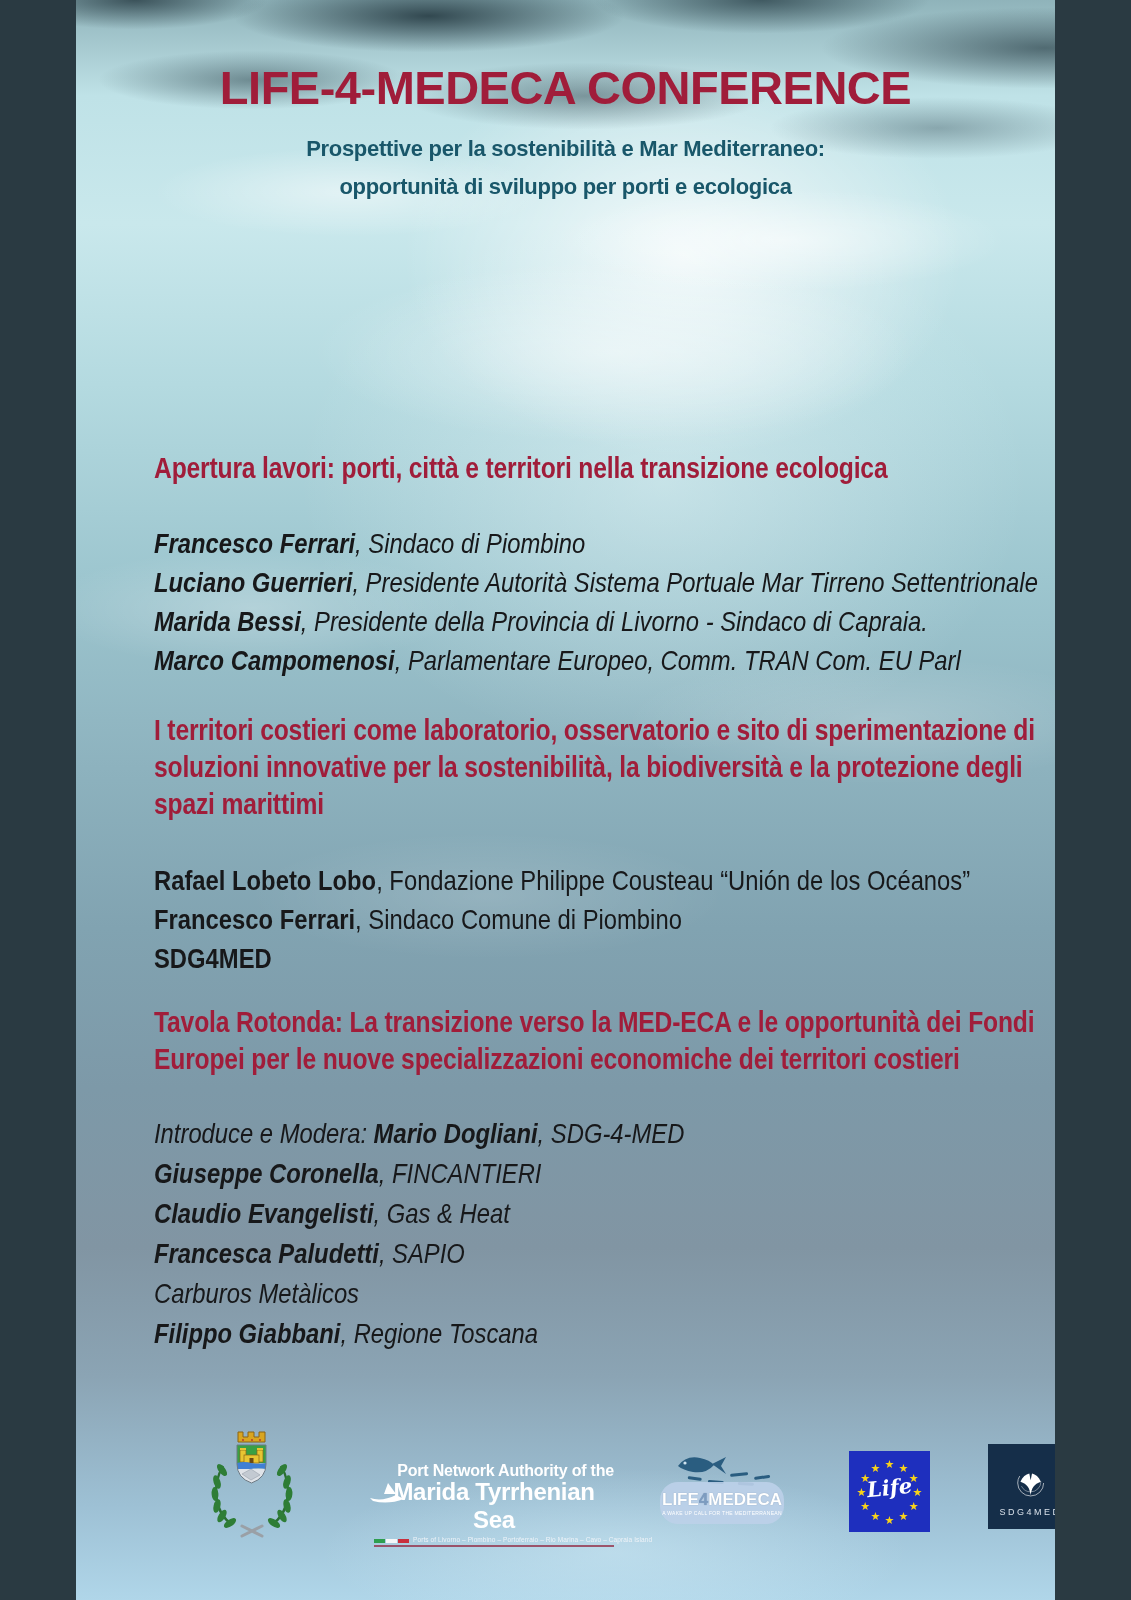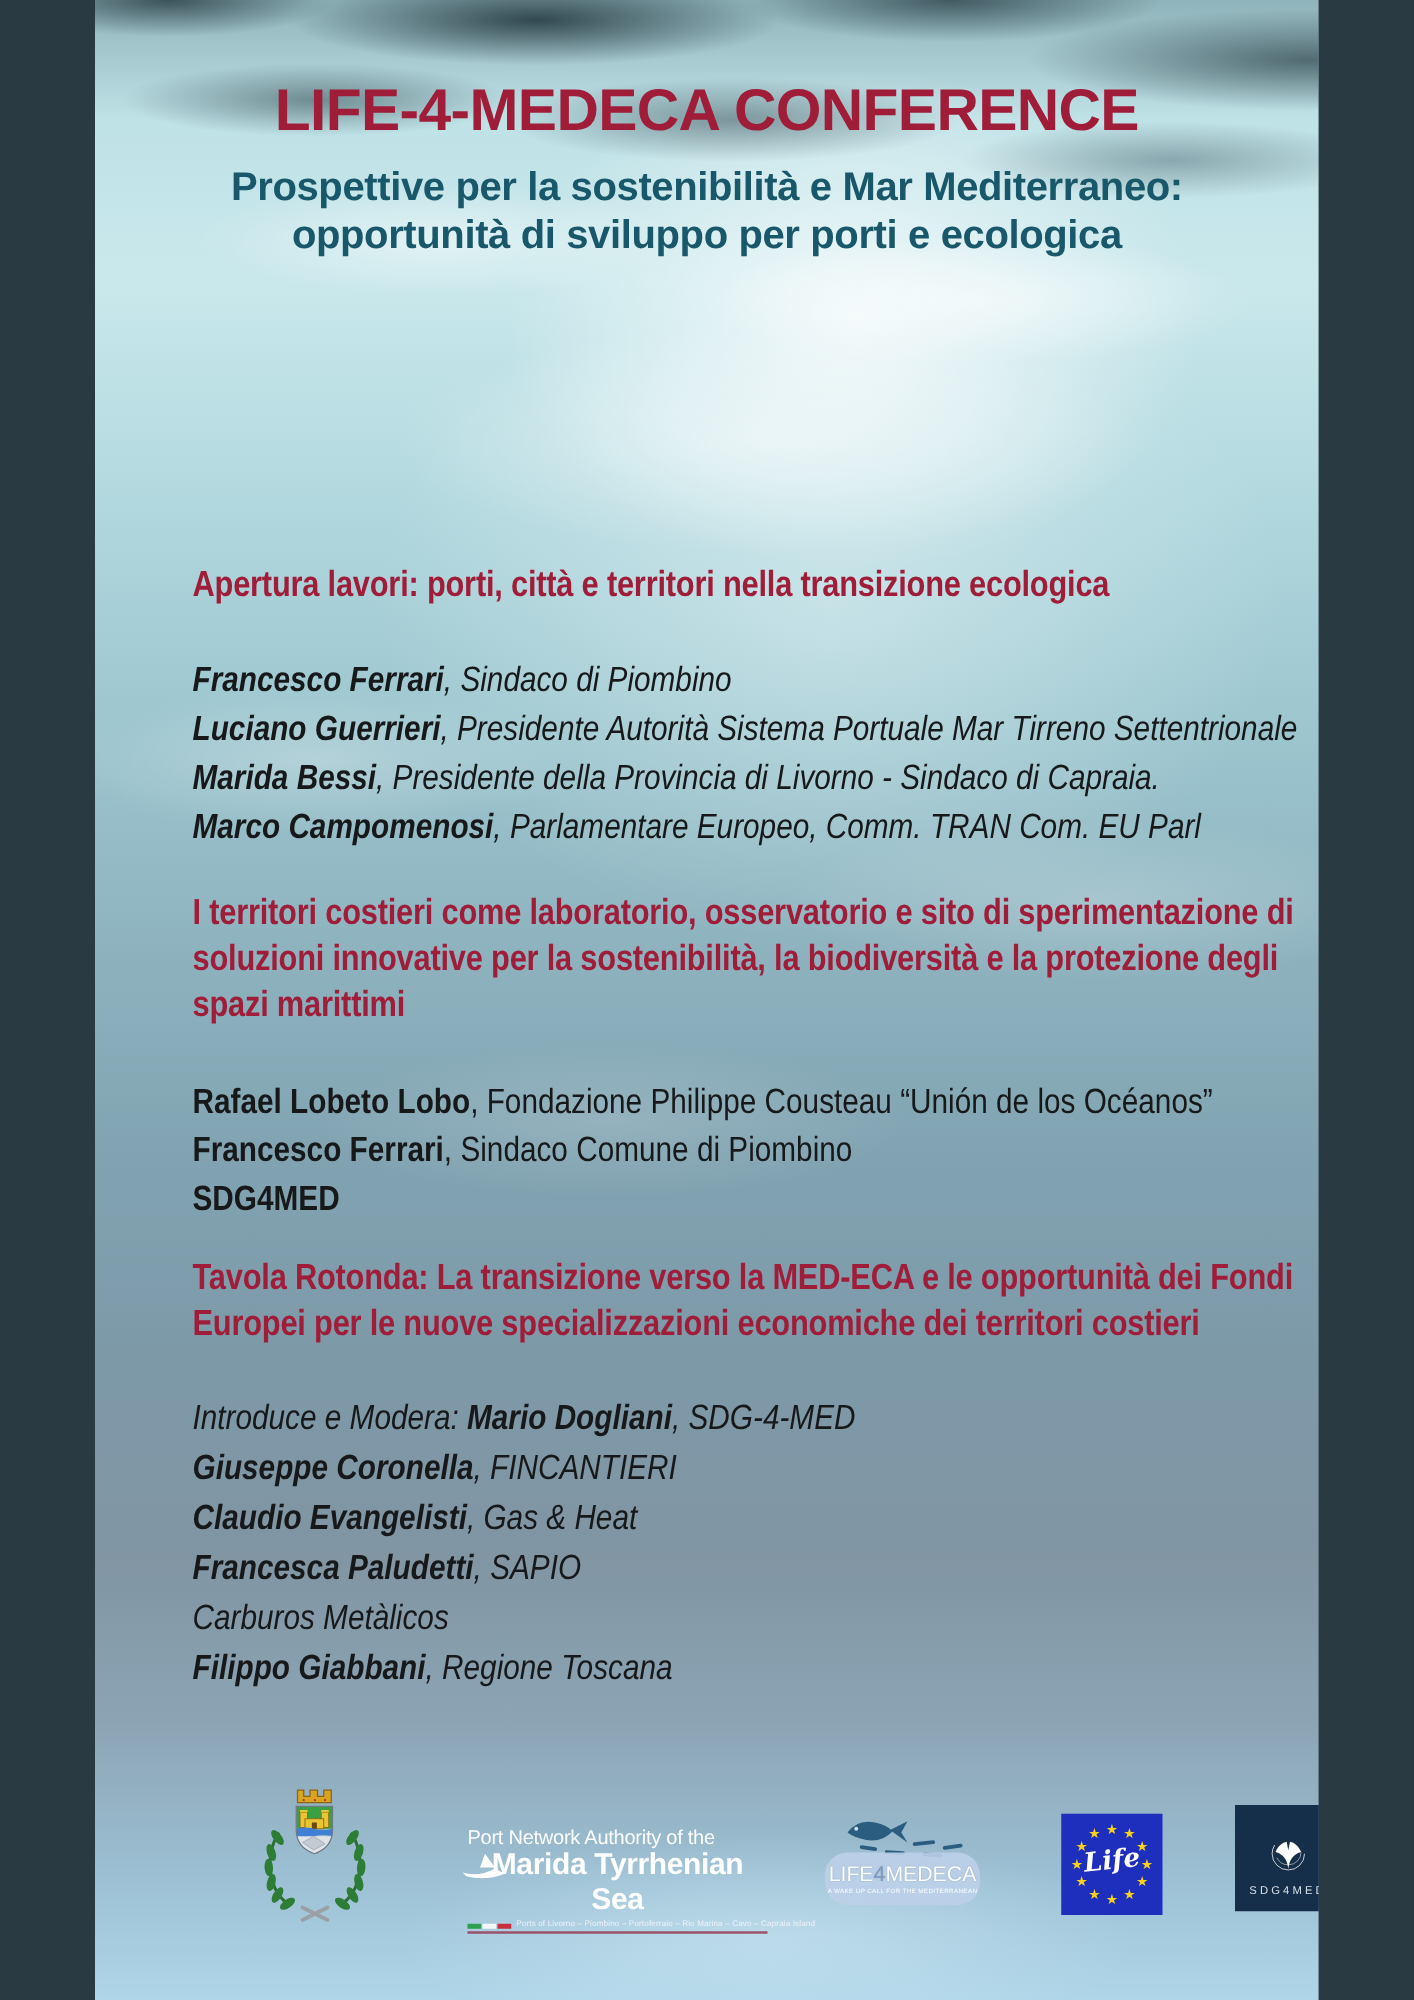--- a/index.html
+++ b/index.html
@@ -32,21 +32,21 @@
         #8db2be 48%, #81a3b1 58%, #7d99a8 68%, #8195a3 78%, #8ba4b4 86%,
         #9dc0d4 94%, #b0d6e9 100%);
   }
   
   .title {
     position:absolute; top:62px; left:0; width:100%; text-align:center;
     font-size:47px; line-height:52px; font-weight:700; color:#a01d3a; letter-spacing:-0.5px;
   }
   .subtitle {
     position:absolute; top:130px; left:0; width:100%; text-align:center;
-    font-size:32px; line-height:38px; font-weight:700; color:#19576a; letter-spacing:-0.3px;
+    font-size:22px; line-height:38px; font-weight:700; color:#19576a; letter-spacing:-0.3px;
   }
   .when {
     position:absolute; top:238px; left:0; width:100%; text-align:center;
     font-size:45px; line-height:57px; font-weight:700; color:#19576a; letter-spacing:-0.5px;
   }
   
   .content {
     position:absolute; left:78px; top:0; width:1240px; height:1600px;
     transform:scaleX(0.85); transform-origin:left top;
   }
@@ -56,37 +56,37 @@
   }
   .speakers { position:absolute; left:0; font-size:28px; line-height:39px; color:#17181a; }
   .speakers.italic { font-style:italic; }
   .speaker-line { white-space:nowrap; }
   .speaker-line .name { font-weight:700; }
   #block3 { line-height:40px; }
   
   .logo { position:absolute; }
   
   .pna { left:298px; top:1462px; width:240px; color:#ffffff; }
-  .pna-l1 { font-size:16px; font-weight:400; text-align:left; letter-spacing:-0.2px; }
+  .pna-l1 { font-size:16px; font-weight:700; text-align:right; letter-spacing:-0.2px; }
   .pna-l2 { font-size:24px; font-weight:700; text-align:center; letter-spacing:-0.3px; margin-top:-2px; }
   .pna-bottom { display:flex; align-items:flex-end; gap:4px; margin-top:2px;
                 border-bottom:2px solid rgba(150,60,85,0.85); padding-bottom:2px; }
   .pna-flag { display:flex; gap:1px; }
   .pna-flag span { width:11px; height:4px; display:block; }
   .pna-ports { font-size:6.5px; white-space:nowrap; color:#eef3f8; letter-spacing:0.1px; }
   .pna-ship { position:absolute; left:-6px; top:18px; }
   
   .l4m { left:584px; top:1440px; width:124px; }
   .l4m-fish { position:absolute; left:14px; top:10px; }
   .l4m-blob {
     position:absolute; left:0; top:42px; width:124px; height:42px;
     background:rgba(189,208,233,0.9); border-radius:18px;
     display:flex; flex-direction:column; align-items:center; justify-content:center;
   }
-  .l4m-text { font-size:17px; font-weight:400; color:#ffffff; letter-spacing:0; line-height:17px;
+  .l4m-text { font-size:17px; font-weight:700; color:#ffffff; letter-spacing:0; line-height:17px;
               text-shadow:0 0 1px rgba(40,70,100,0.4); }
   .l4m-text .four { color:#7d9cc0; }
   .l4m-tag { font-size:5px; color:#ffffff; letter-spacing:0.3px; margin-top:2px; }
   
   .eu { left:773px; top:1451px; width:81px; height:81px; background:#1e2fbe; }
   .eu-stars { position:absolute; inset:0; }
   .eu-star {
     position:absolute; left:50%; top:50%; width:12px; height:12px; margin:-6px 0 0 -6px;
     display:flex; align-items:center; justify-content:center;
     color:#f8d21a; font-size:11px; line-height:12px;

